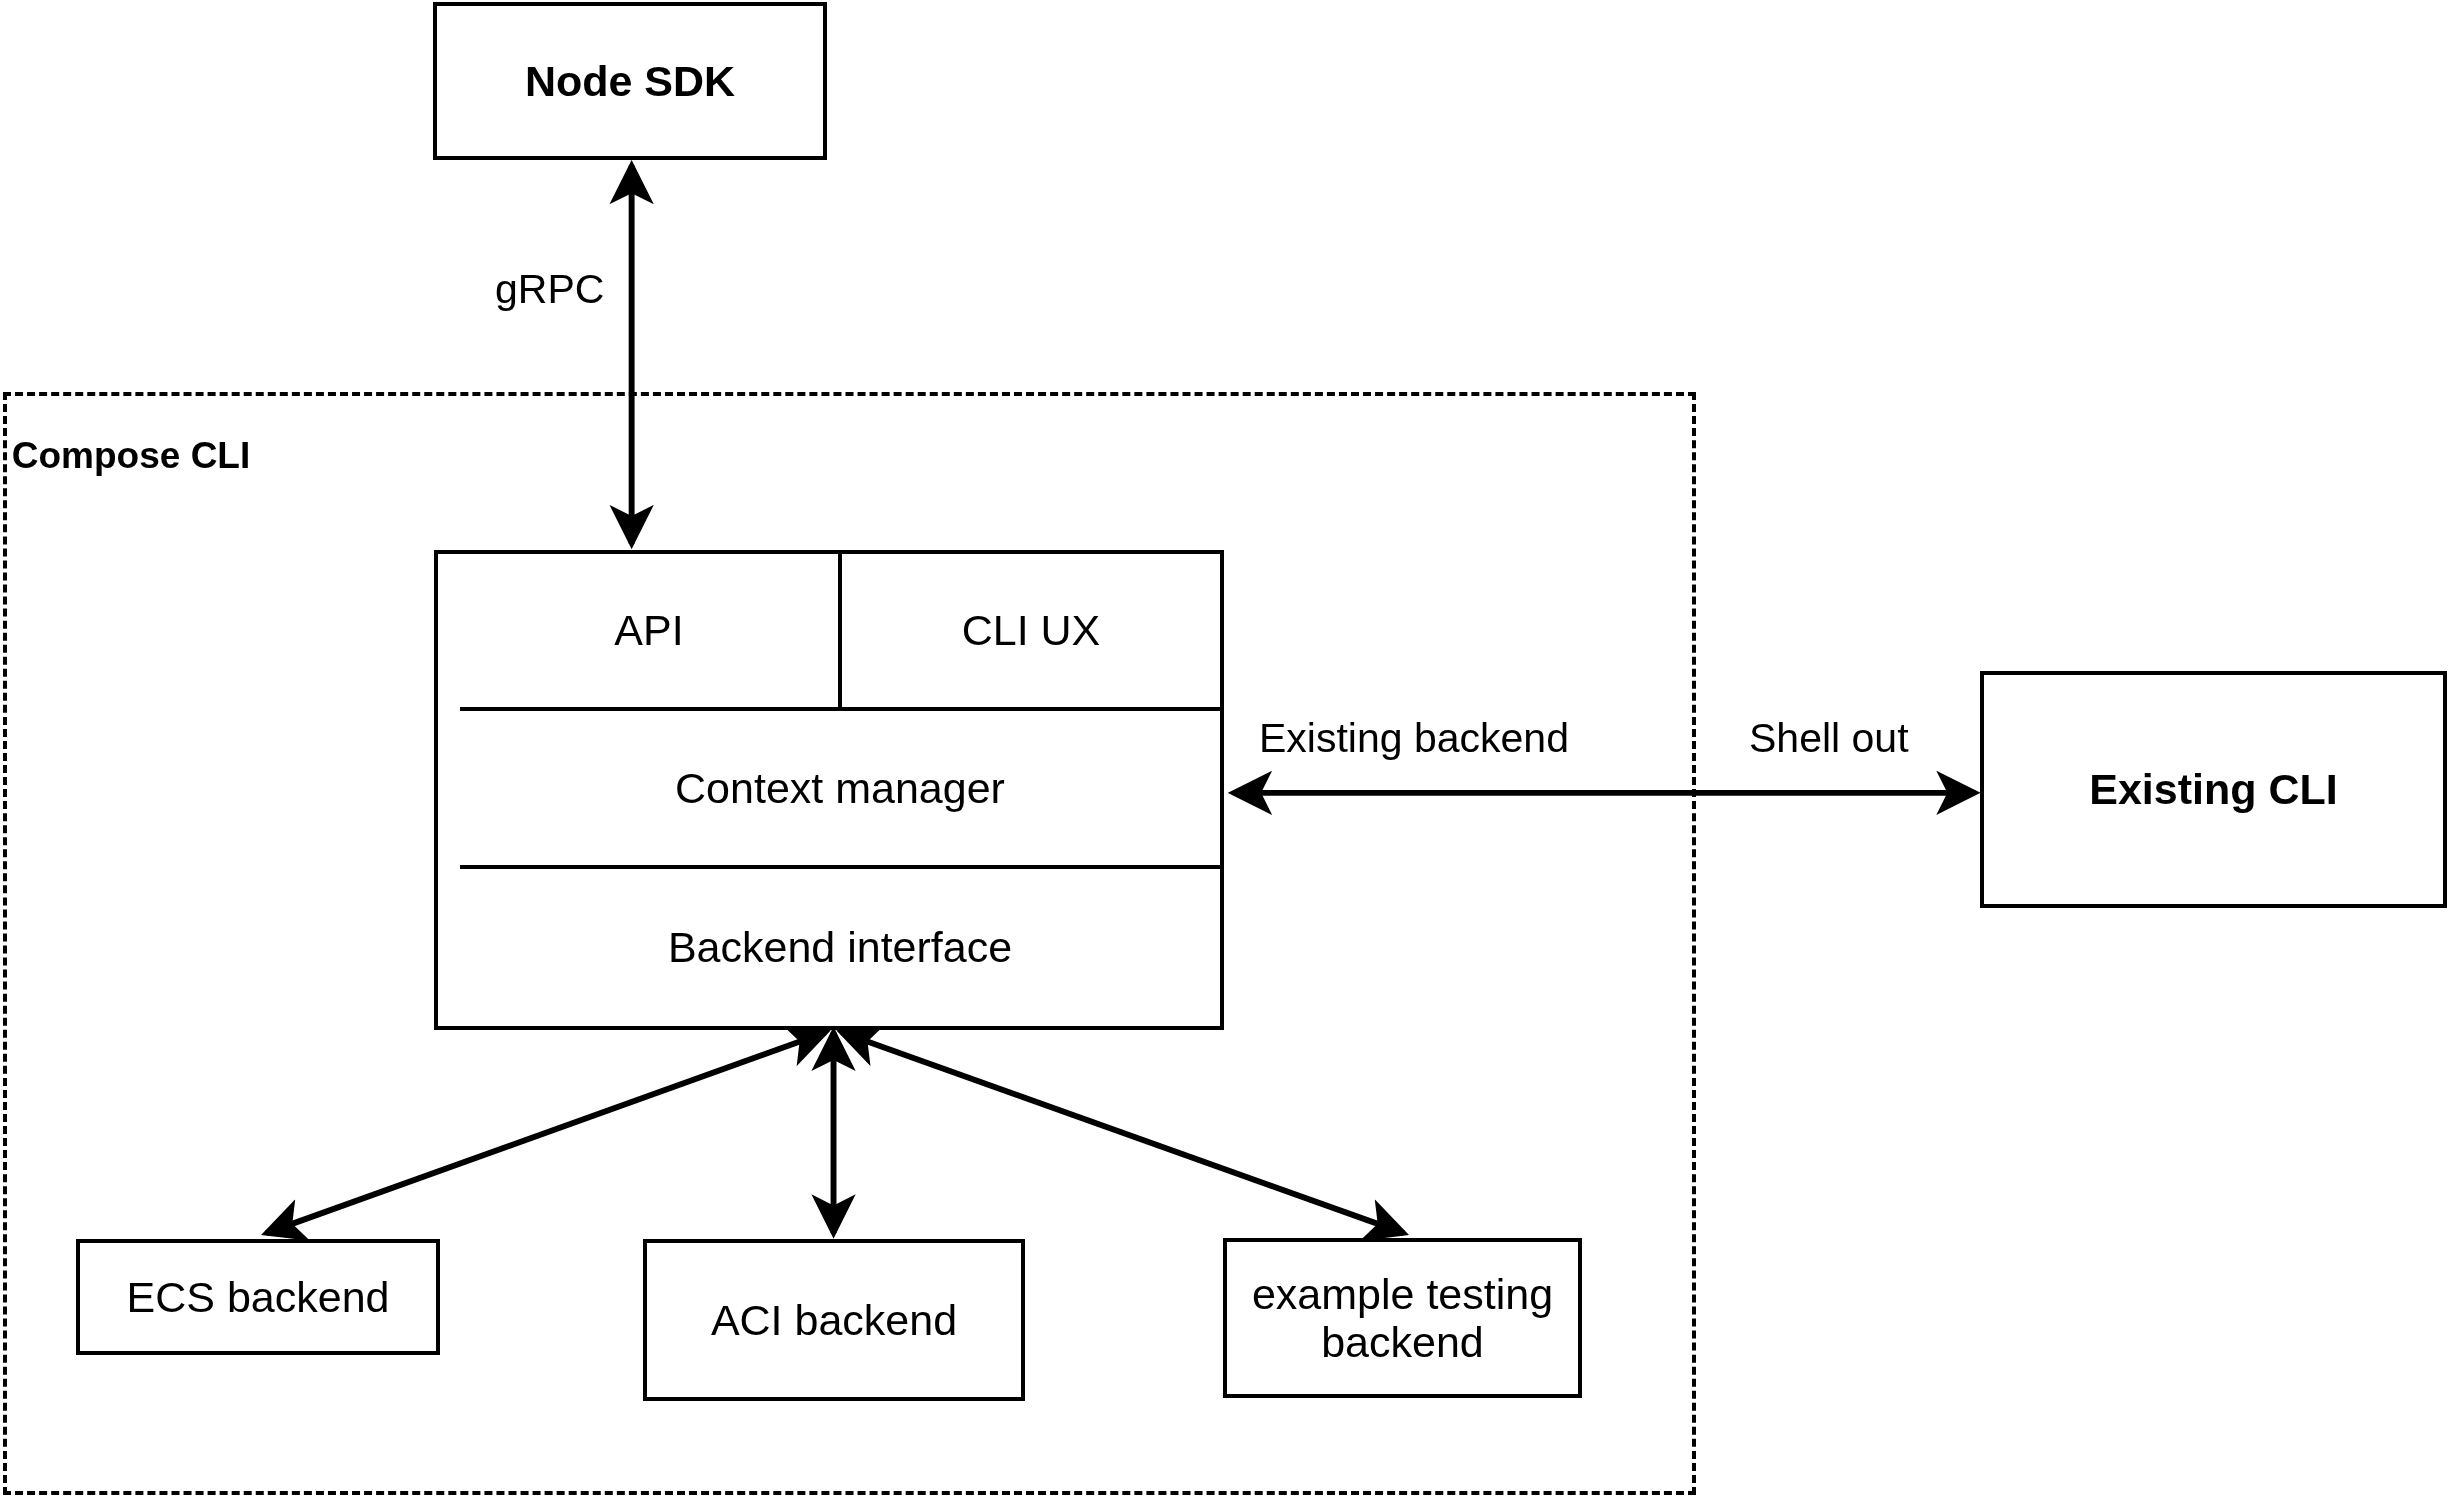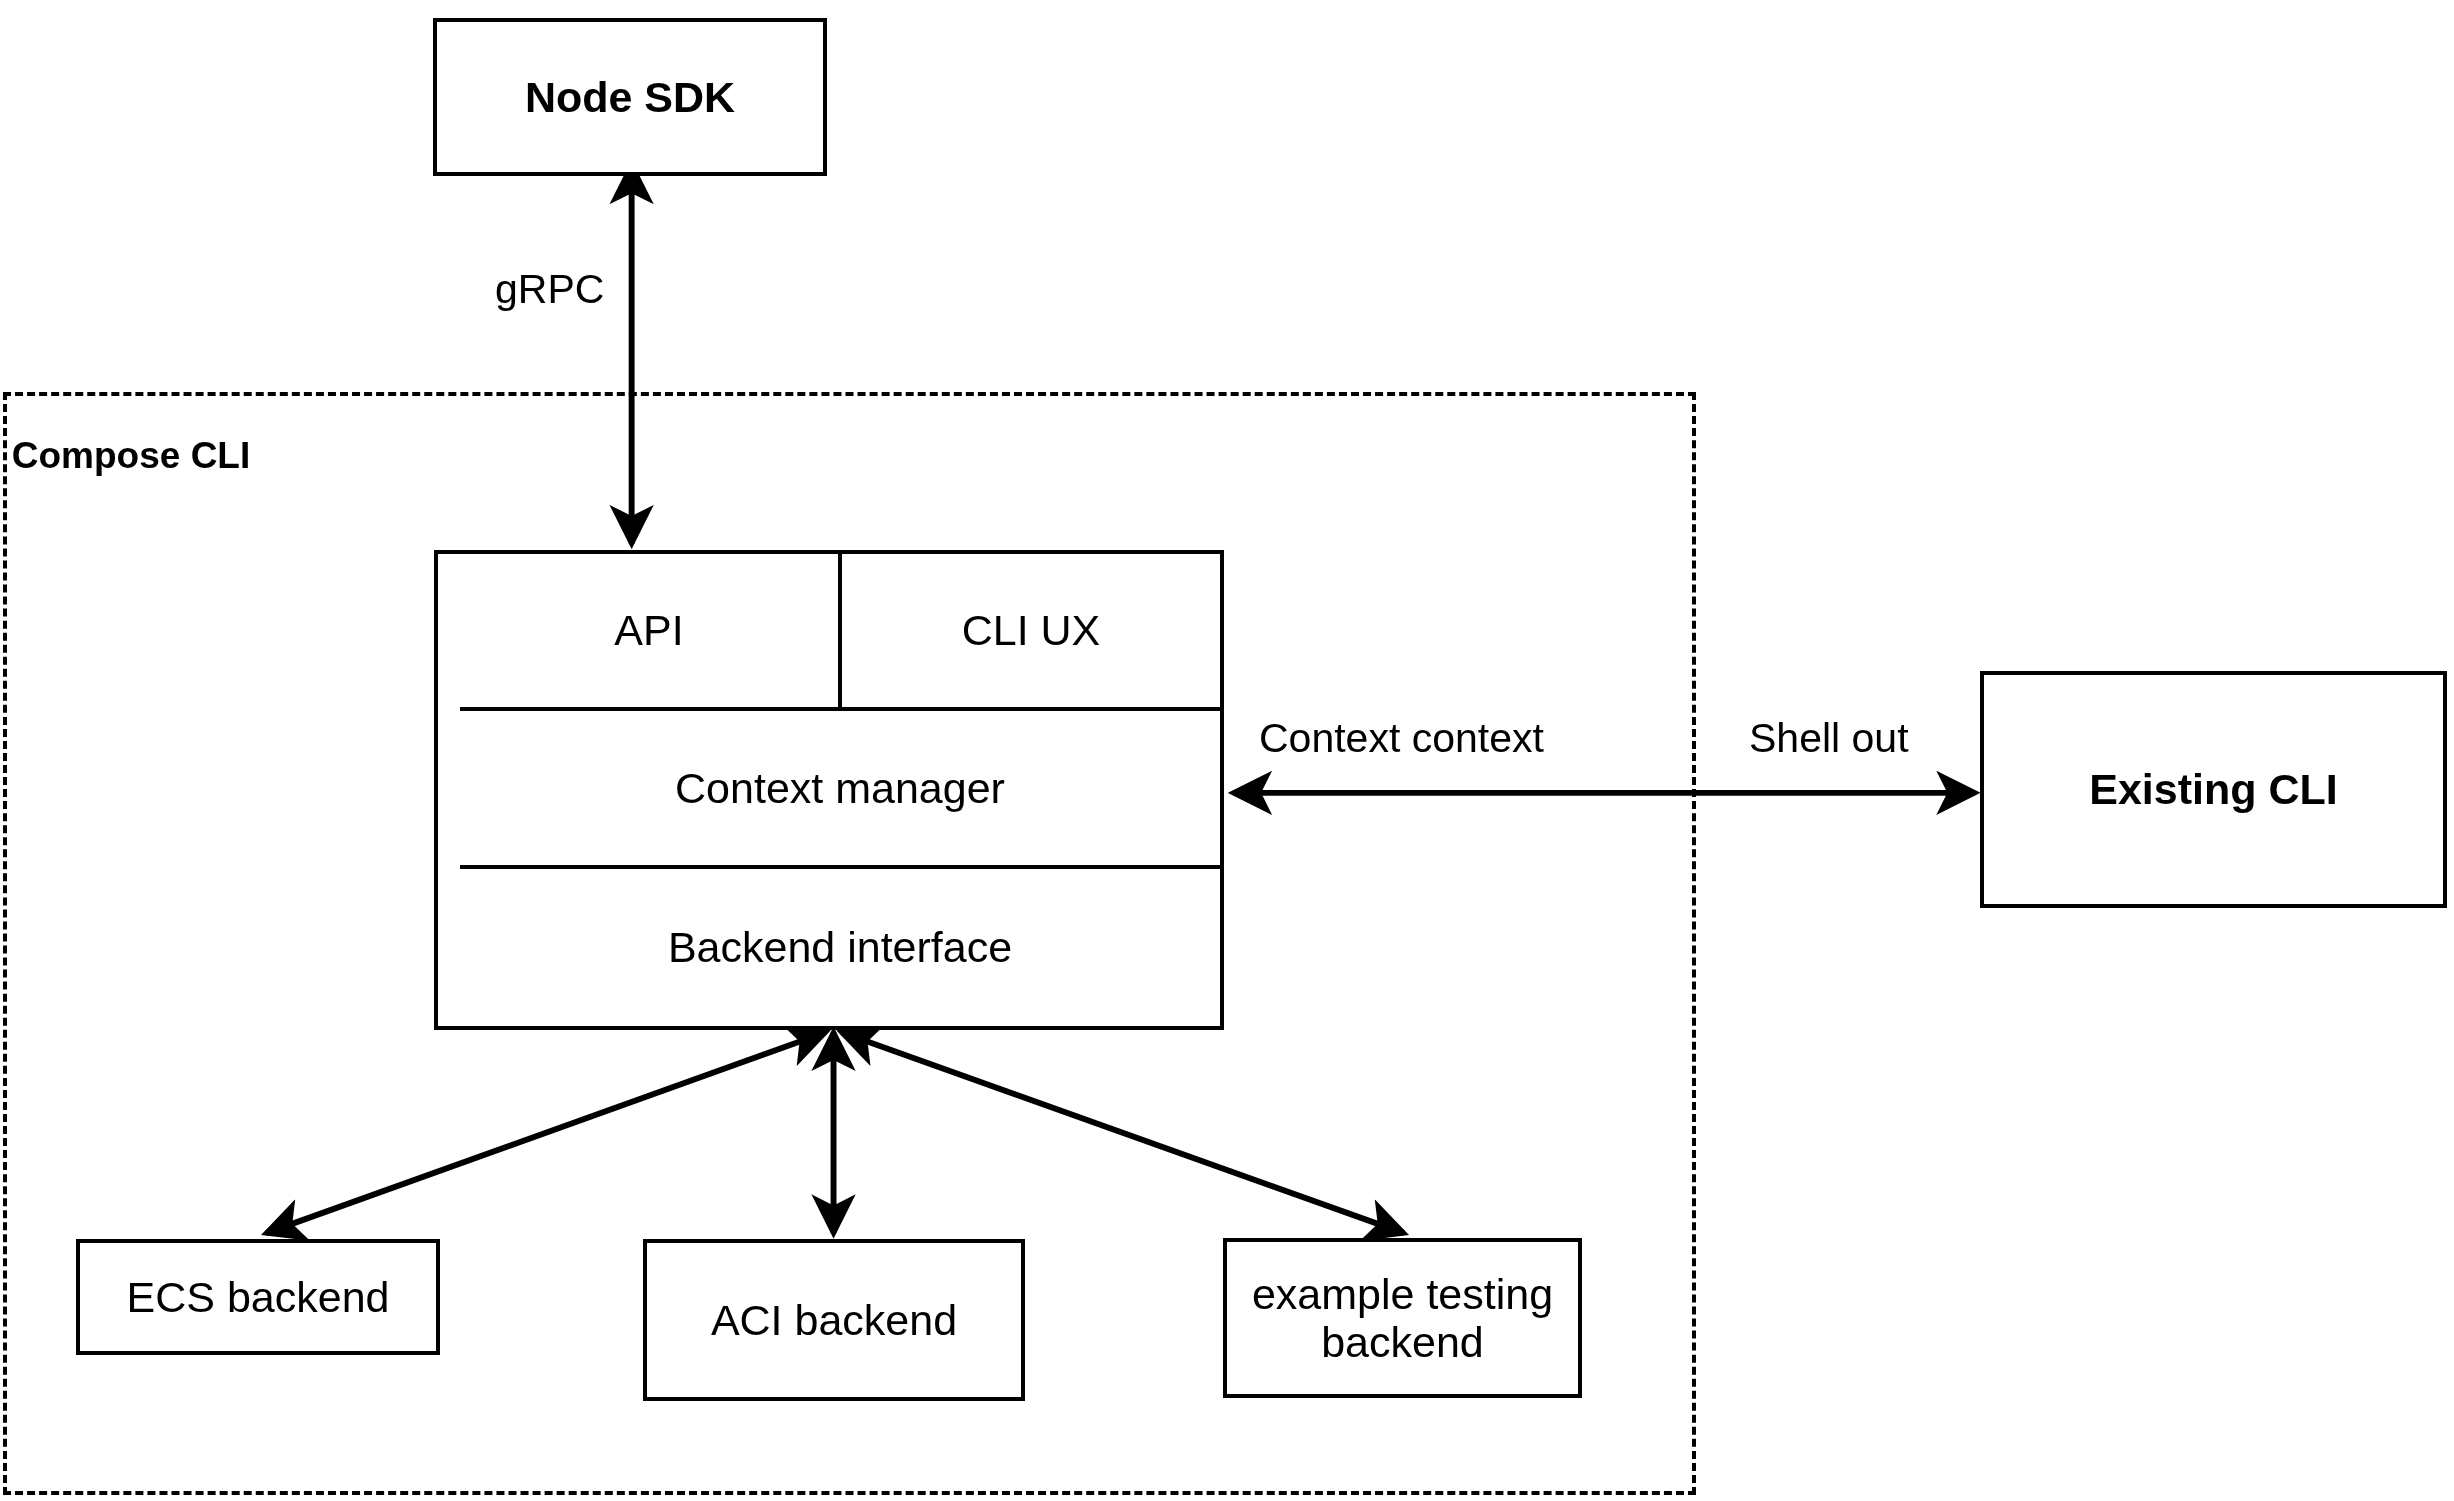--- a/index.html
+++ b/index.html
@@ -123,21 +123,21 @@
 
     <line x1="1252" y1="805" x2="2005" y2="805" stroke="#000000" stroke-width="6" marker-start="url(#arrowEnd)" marker-end="url(#arrowEnd)"></line>
 
     <line x1="838" y1="1048" x2="270" y2="1252" stroke="#000000" stroke-width="6" marker-start="url(#arrowEnd)" marker-end="url(#arrowEnd)"></line>
 
     <line x1="846" y1="1048" x2="846" y2="1252" stroke="#000000" stroke-width="6" marker-start="url(#arrowEnd)" marker-end="url(#arrowEnd)"></line>
 
     <line x1="854" y1="1048" x2="1425" y2="1252" stroke="#000000" stroke-width="6" marker-start="url(#arrowEnd)" marker-end="url(#arrowEnd)"></line>
   </svg>
 
-  <div class="node-box bold" style="left:433px; top:18px; width:394px; height:158px;">
+  <div class="node-box bold" style="left:433px; top:2px; width:394px; height:158px;">
     <span>Node SDK</span>
   </div>
 
   <div class="edge-label" style="left:495px; top:266px;">gRPC</div>
 
   <div class="stack" style="left:434px; top:550px; width:790px; height:480px;">
     <div class="stack-row split" style="height:153px;">
       <div class="cell">
         <span>API</span>
       </div>
@@ -146,21 +146,21 @@
       </div>
     </div>
     <div class="stack-row" style="height:158px;">
       <span>Context manager</span>
     </div>
     <div class="stack-row" style="height:160px;">
       <span>Backend interface</span>
     </div>
   </div>
 
-  <div class="edge-label" style="left:1259px; top:715px;">Context context</div>
+  <div class="edge-label" style="left:1259px; top:715px;">Existing backend</div>
   <div class="edge-label" style="left:1749px; top:715px;">Shell out</div>
 
   <div class="node-box bold" style="left:1980px; top:671px; width:467px; height:237px;">
     <span>Existing CLI</span>
   </div>
 
   <div class="node-box" style="left:76px; top:1239px; width:364px; height:116px;text-align:right;">
     <span>ECS backend</span>
   </div>
 

